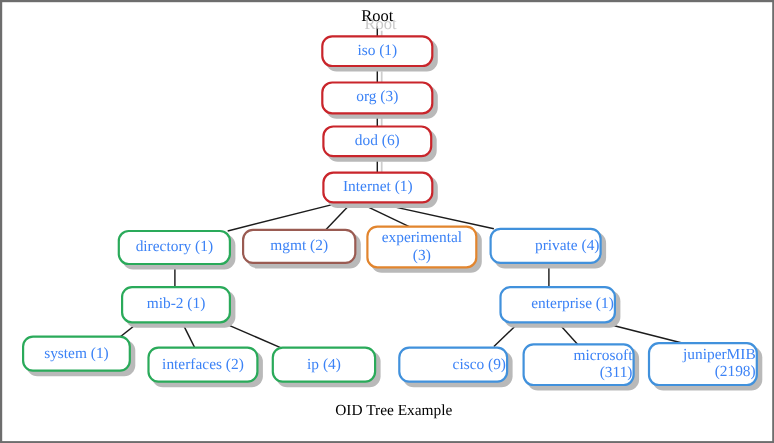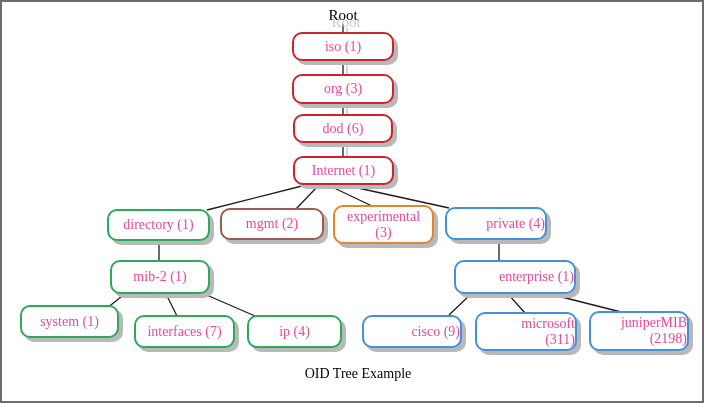--- a/index.html
+++ b/index.html
@@ -6,21 +6,21 @@
   .frame{
     position:relative;width:704px;height:403px;box-sizing:border-box;
     border:2px solid #6d6d6d;background:#ffffff;overflow:hidden;
     font-family:Liberation Serif, serif;color:#000;
   }
   .connectors{position:absolute;left:0;top:0;width:704px;height:403px;}
   .node{
     position:absolute;box-sizing:border-box;background:#ffffff;
     border:2px solid #000;border-radius:10px;
     display:flex;flex-direction:column;align-items:center;justify-content:center;
-    text-align:center;font-size:14px;line-height:16px;color:#ec4899;
+    text-align:center;font-size:14px;line-height:16px;color:#3b82f6;
     box-shadow:4px 4px 0 #b9b9b9;
   }
   .node span{display:block;white-space:nowrap;}
   .red{border-color:#c9252b;}
   .green{border-color:#2aaa5a;}
   .maroon{border-color:#9a5b52;}
   .orange{border-color:#e2852e;}
   .blue{border-color:#4191dc;align-items:flex-end;}
   .root-wrap{position:absolute;left:301px;top:5px;width:80px;height:22px;font-size:15px;}
   .root-ghost{position:absolute;left:3px;top:7px;width:100%;text-align:center;color:#c9c9c9;}
@@ -94,30 +94,30 @@
   </div>
 
   <div class="node blue" style="left:443px;top:205px;width:102px;height:33px">
     <span>private (4)</span>
   </div>
 
   <div class="node green" style="left:108px;top:258px;width:100px;height:34px">
     <span>mib-2 (1)</span>
   </div>
 
-  <div class="node blue" style="left:452px;top:258px;width:122px;height:34px">
+  <div class="node blue" style="left:452px;top:258px;width:106px;height:34px">
     <span>enterprise (1)</span>
   </div>
 
   <div class="node green" style="left:18px;top:303px;width:99px;height:33px">
     <span>system (1)</span>
   </div>
 
   <div class="node green" style="left:132px;top:313px;width:101px;height:33px">
-    <span>interfaces (7)</span>
+    <span>interfaces (2)</span>
   </div>
 
   <div class="node green" style="left:245px;top:313px;width:95px;height:33px">
     <span>ip (4)</span>
   </div>
 
   <div class="node blue" style="left:360px;top:313px;width:100px;height:33px">
     <span>cisco (9)</span>
   </div>
 

